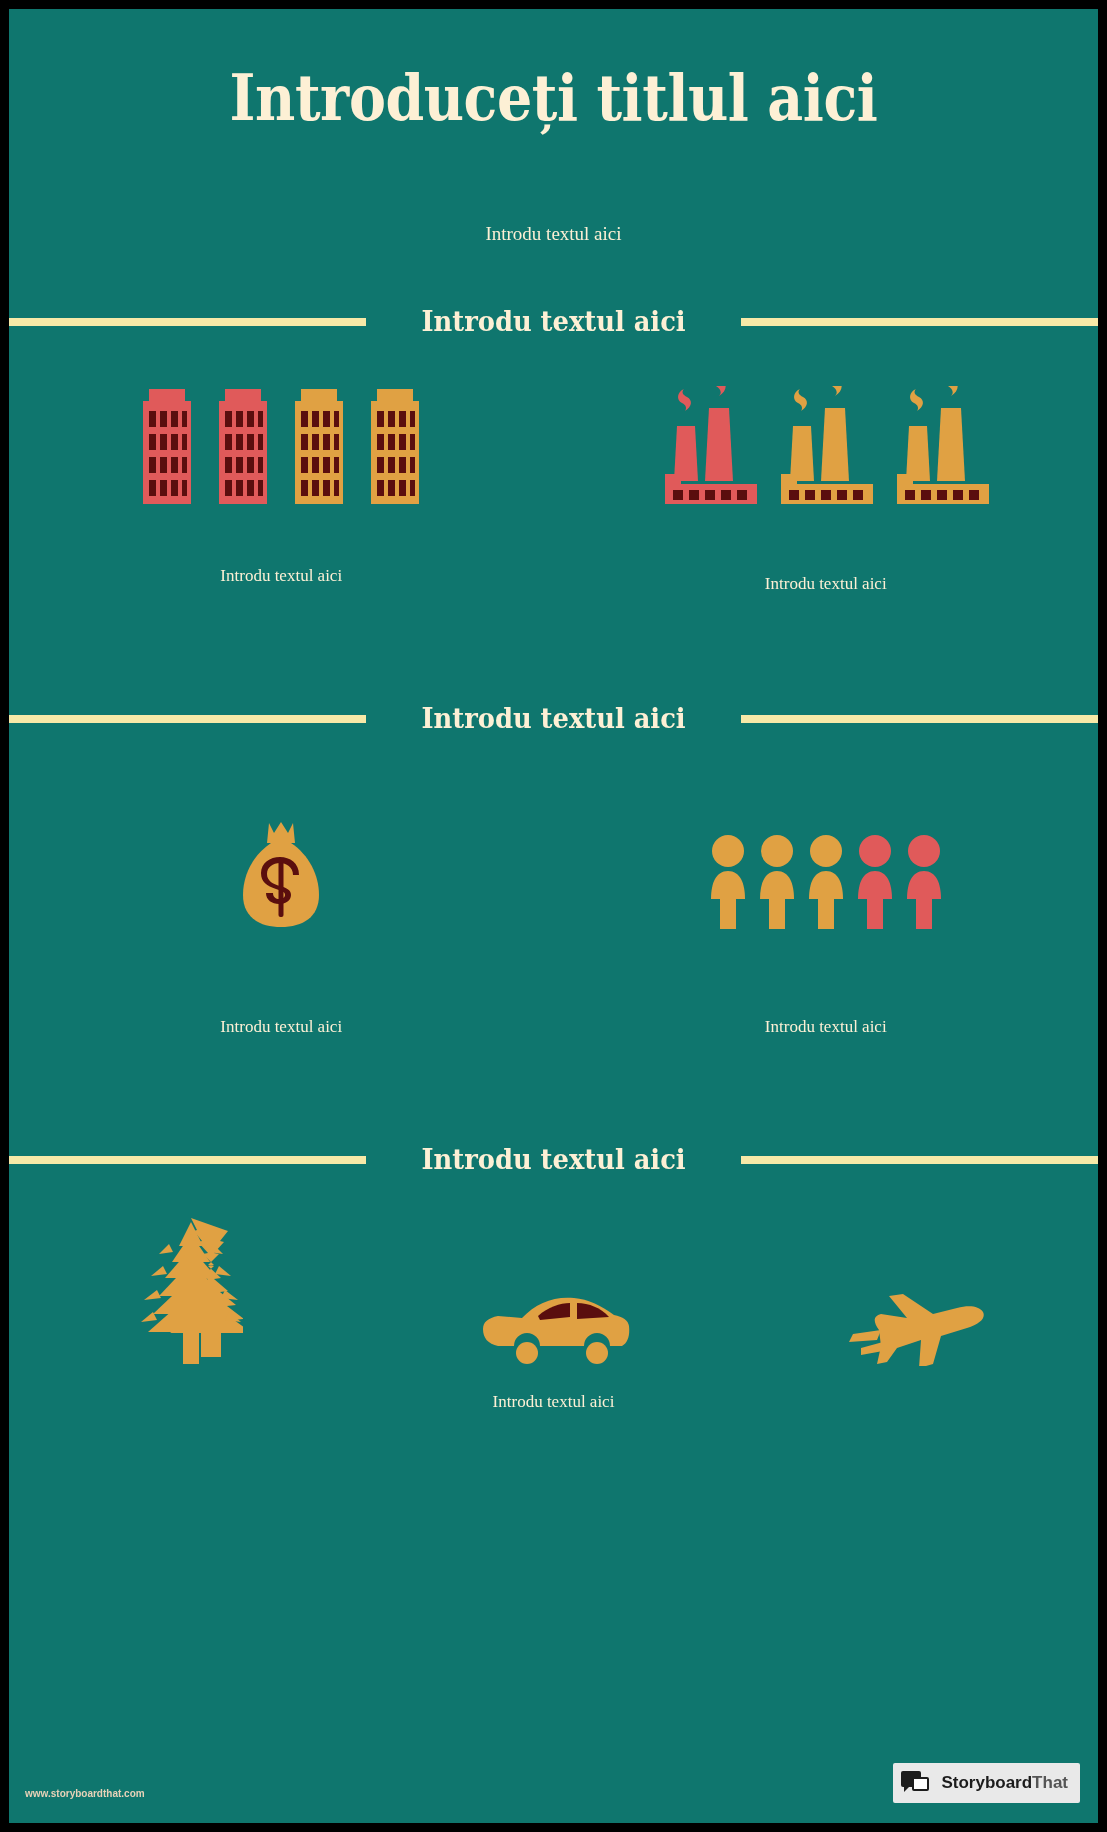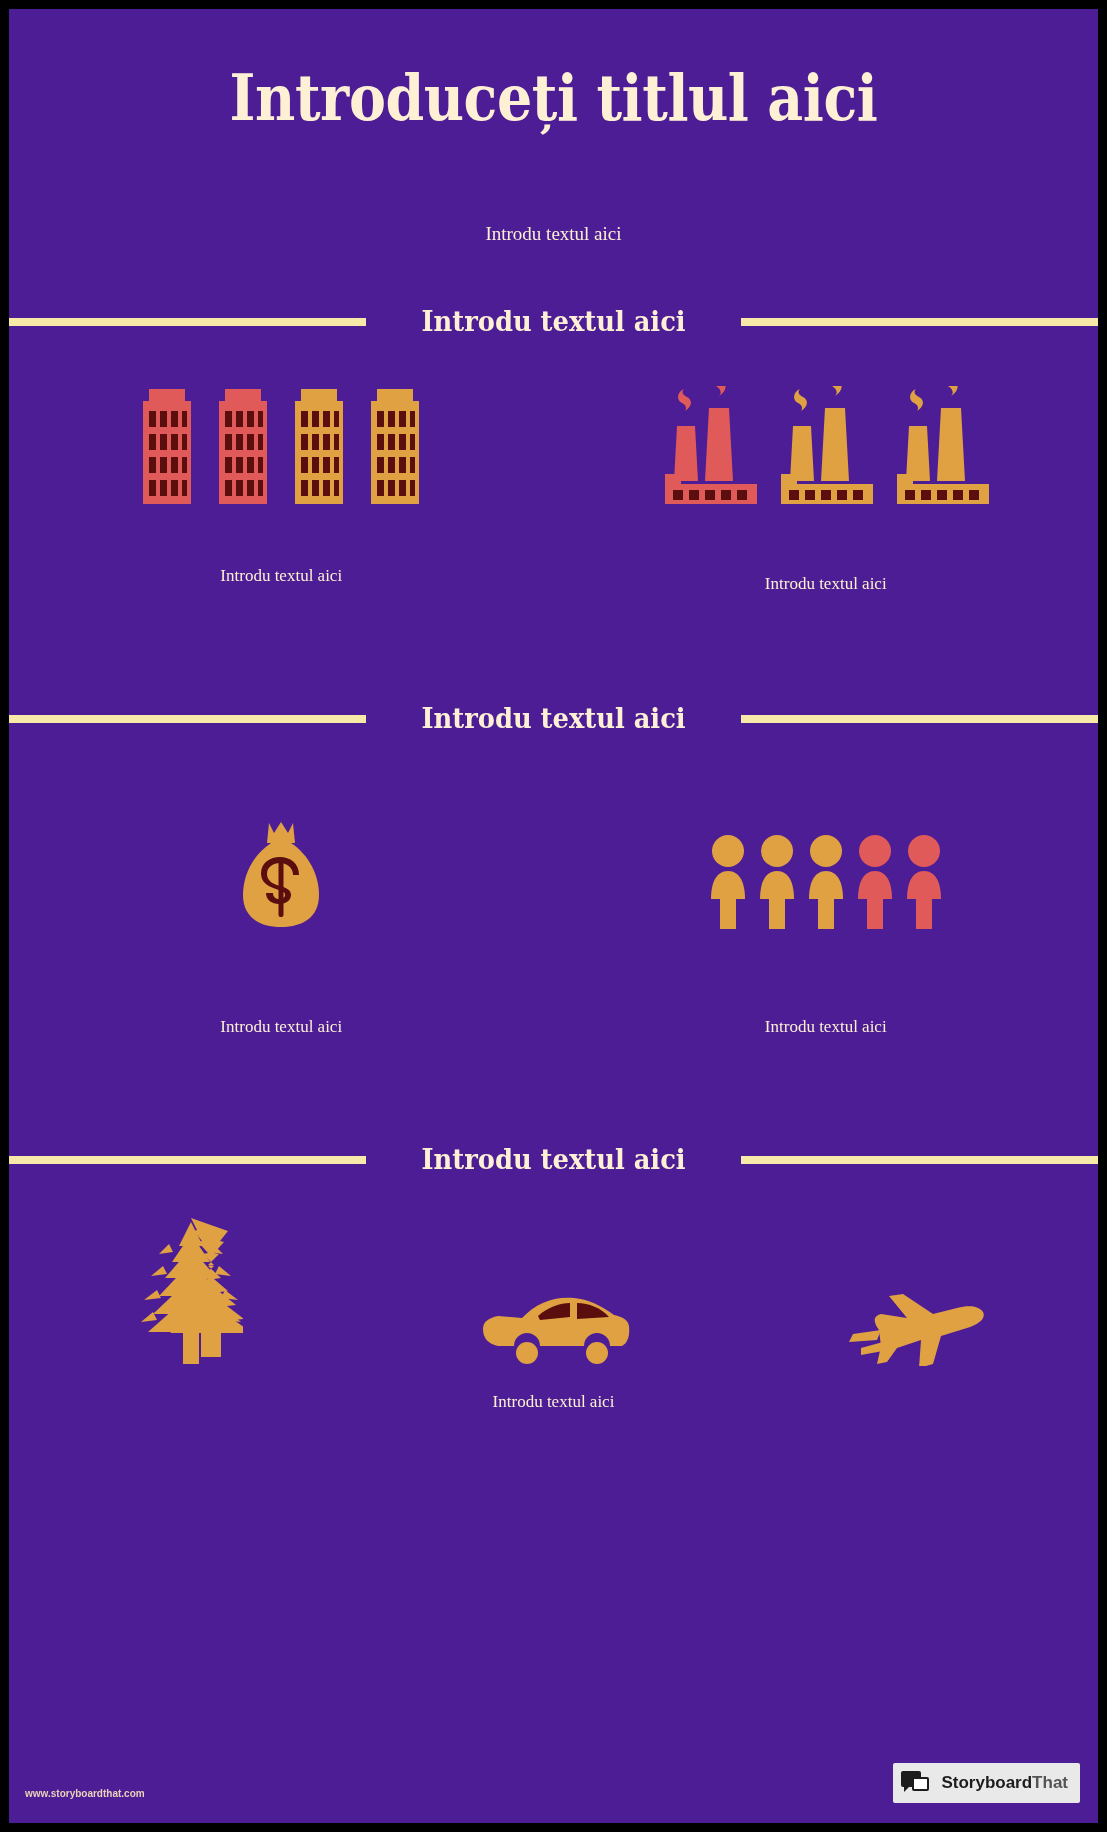--- a/index.html
+++ b/index.html
@@ -6,21 +6,21 @@
   html,body{ background:#000; }
   body{
     width:1107px; height:1832px;
     font-family:"Liberation Serif", serif;
     overflow:hidden;
   }
   #poster{
     position:absolute;
     left:9px; top:9px;
     width:1089px; height:1814px;
-    background:#4c1d95;
+    background:#0f766e;
     overflow:hidden;
   }
 
   
   .title{
     text-align:center;
     color:#fdf0d5;
     font-family:"DejaVu Serif", serif;
     font-weight:700;
     font-size:63px;

